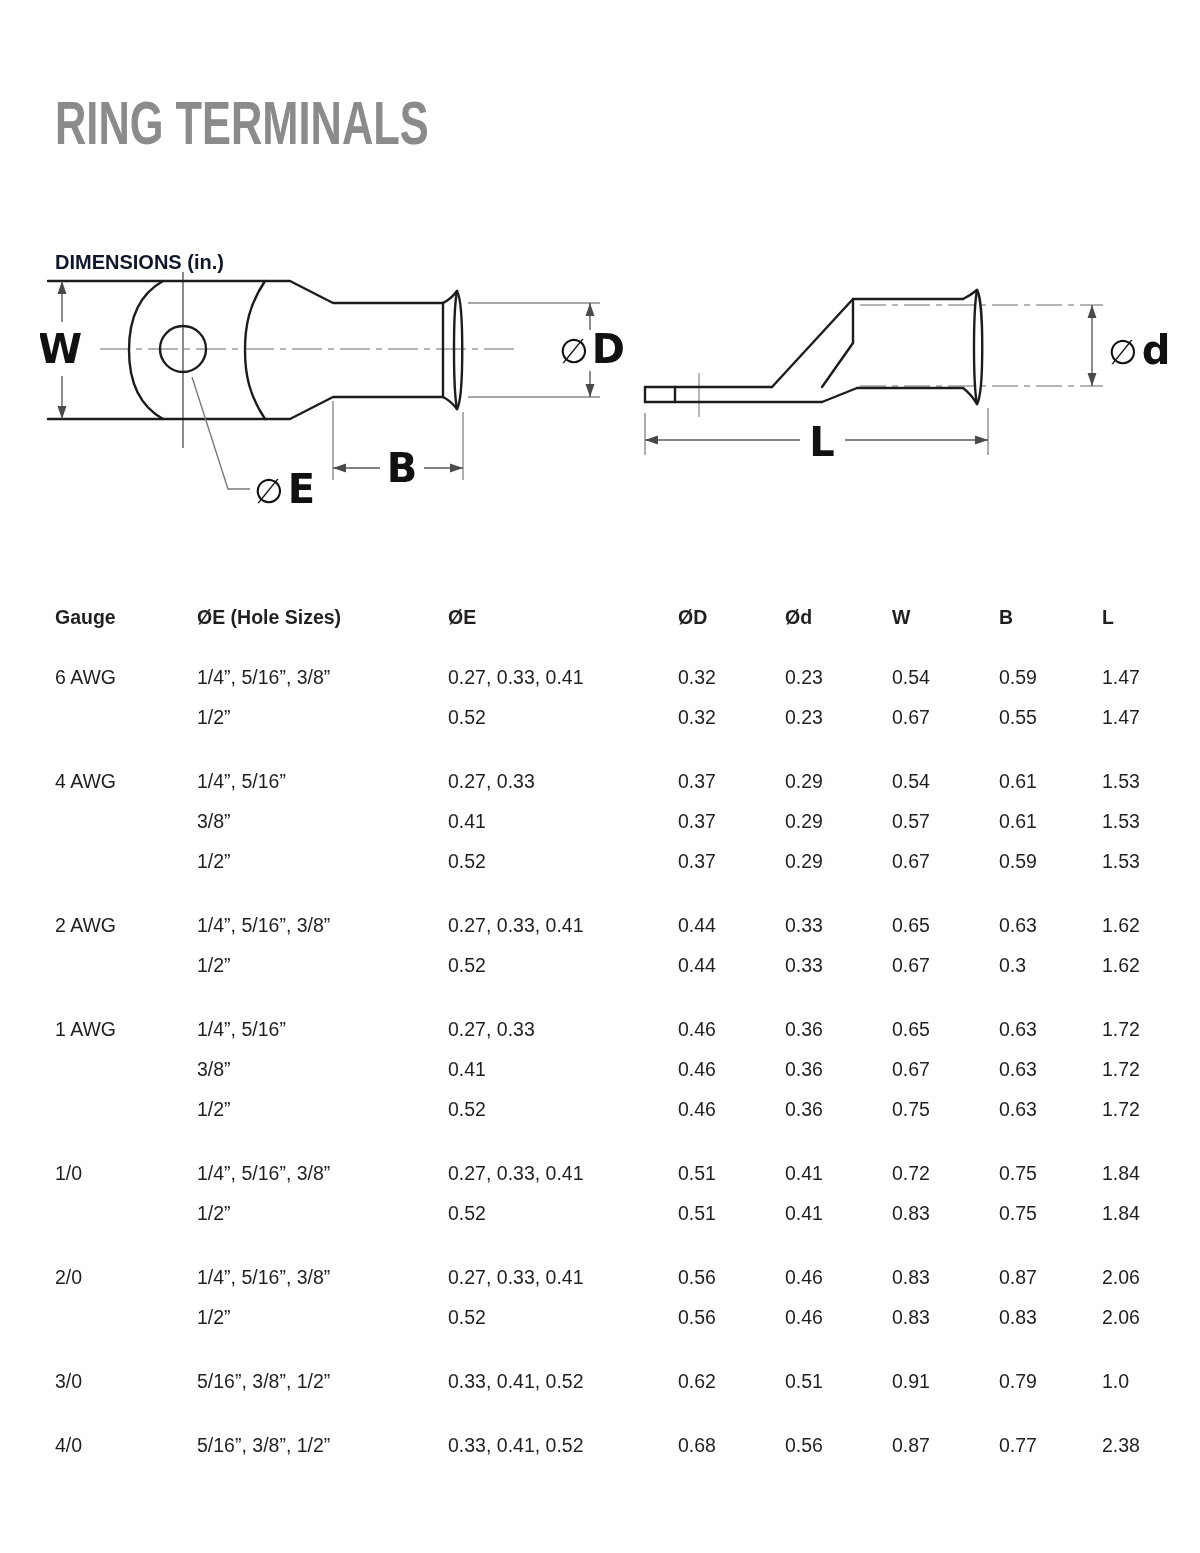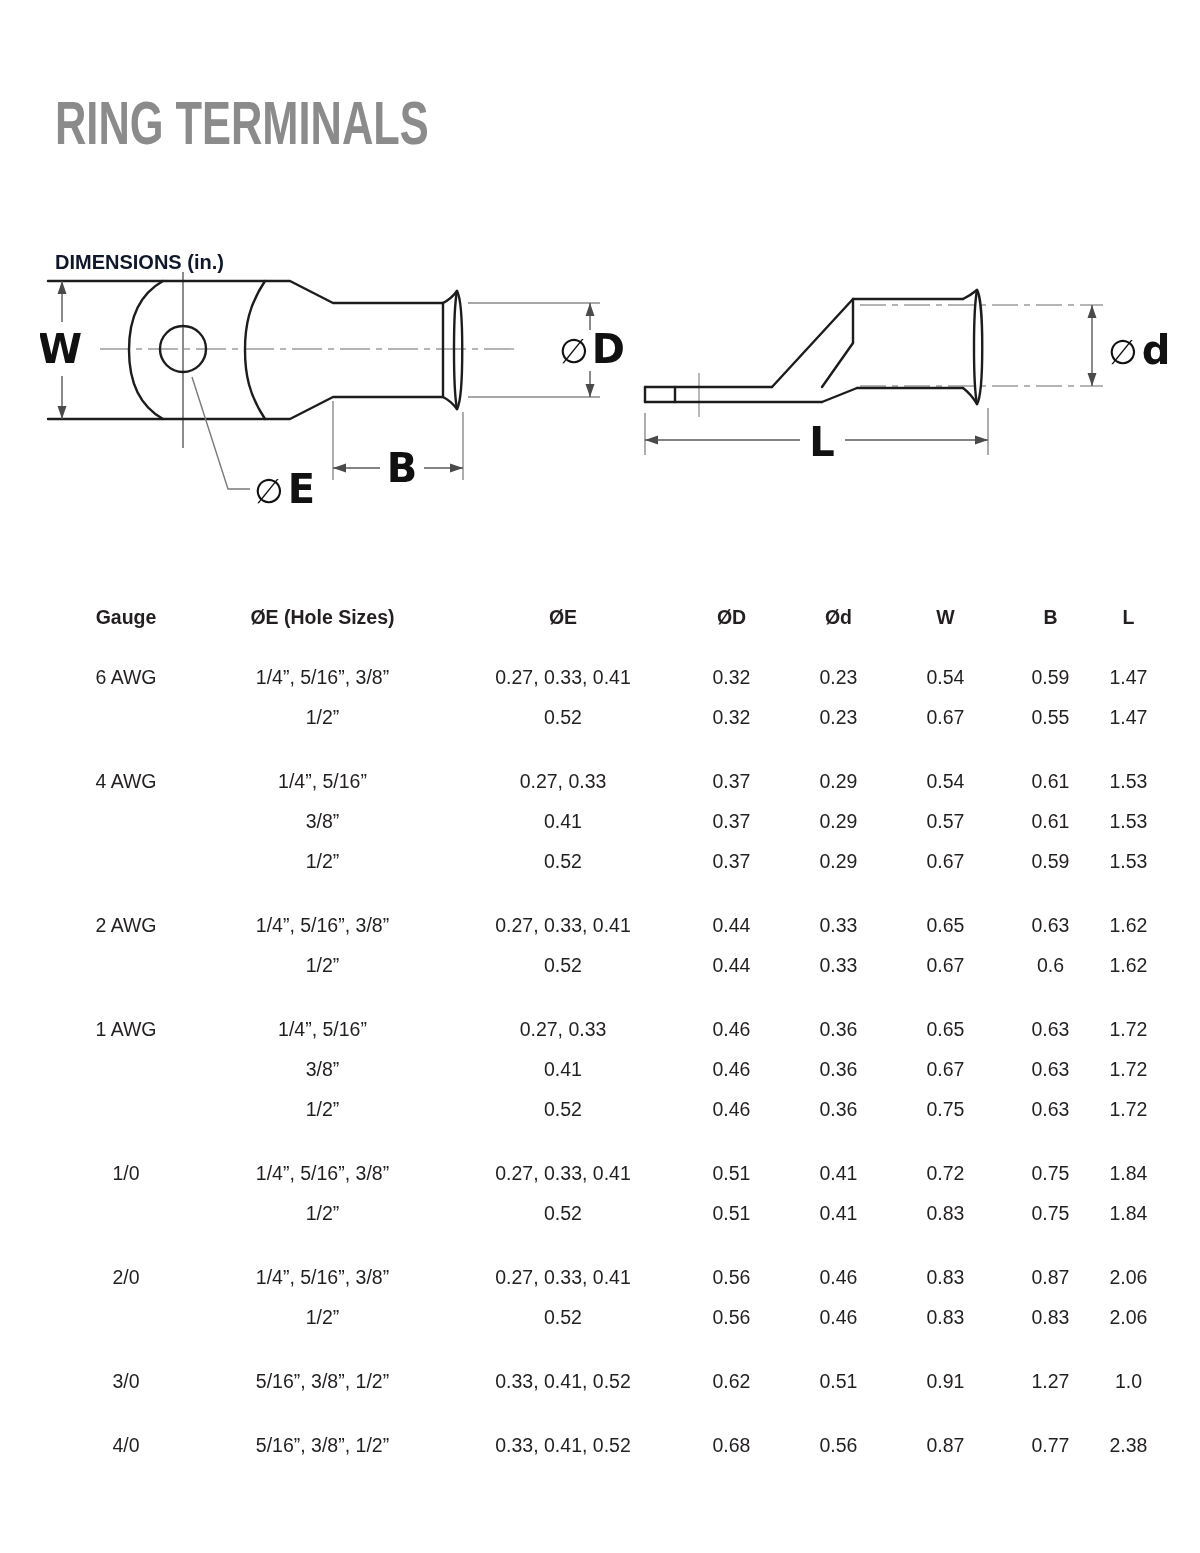--- a/index.html
+++ b/index.html
@@ -38,21 +38,21 @@
   .dim-label{font-family:"DejaVu Sans","Liberation Sans",sans-serif;font-weight:bold;font-size:40px;fill:#111;}
   .dim-label .phi{font-style:italic;font-weight:normal;font-size:34px;}
   
   .spec-table{
     position:absolute;left:55px;top:597px;width:1100px;
     font-size:19.5px;
   }
   .t-row{
     display:grid;
     grid-template-columns:142px 251px 230px 107px 107px 107px 103px 1fr;
-    height:40px;align-items:center;text-align:center;
+    height:40px;align-items:center;
   }
   .t-head{font-weight:bold;margin-bottom:20px;}
   .t-group{margin-bottom:24px;}
   .t-cell{white-space:nowrap;}
 </style>
 </head>
 <body>
 
 <div class="page">
 
@@ -216,21 +216,21 @@
             <div class="t-cell">0.63</div>
             <div class="t-cell">1.62</div>
           </div>
           <div class="t-row">
             <div class="t-cell"></div>
             <div class="t-cell">1/2”</div>
             <div class="t-cell">0.52</div>
             <div class="t-cell">0.44</div>
             <div class="t-cell">0.33</div>
             <div class="t-cell">0.67</div>
-            <div class="t-cell">0.6</div>
+            <div class="t-cell">0.3</div>
             <div class="t-cell">1.62</div>
           </div>
         </div>
         <div class="t-group">
           <div class="t-row">
             <div class="t-cell">1 AWG</div>
             <div class="t-cell">1/4”, 5/16”</div>
             <div class="t-cell">0.27, 0.33</div>
             <div class="t-cell">0.46</div>
             <div class="t-cell">0.36</div>
@@ -304,21 +304,21 @@
           </div>
         </div>
         <div class="t-group">
           <div class="t-row">
             <div class="t-cell">3/0</div>
             <div class="t-cell">5/16”, 3/8”, 1/2”</div>
             <div class="t-cell">0.33, 0.41, 0.52</div>
             <div class="t-cell">0.62</div>
             <div class="t-cell">0.51</div>
             <div class="t-cell">0.91</div>
-            <div class="t-cell">1.27</div>
+            <div class="t-cell">0.79</div>
             <div class="t-cell">1.0</div>
           </div>
         </div>
         <div class="t-group">
           <div class="t-row">
             <div class="t-cell">4/0</div>
             <div class="t-cell">5/16”, 3/8”, 1/2”</div>
             <div class="t-cell">0.33, 0.41, 0.52</div>
             <div class="t-cell">0.68</div>
             <div class="t-cell">0.56</div>

